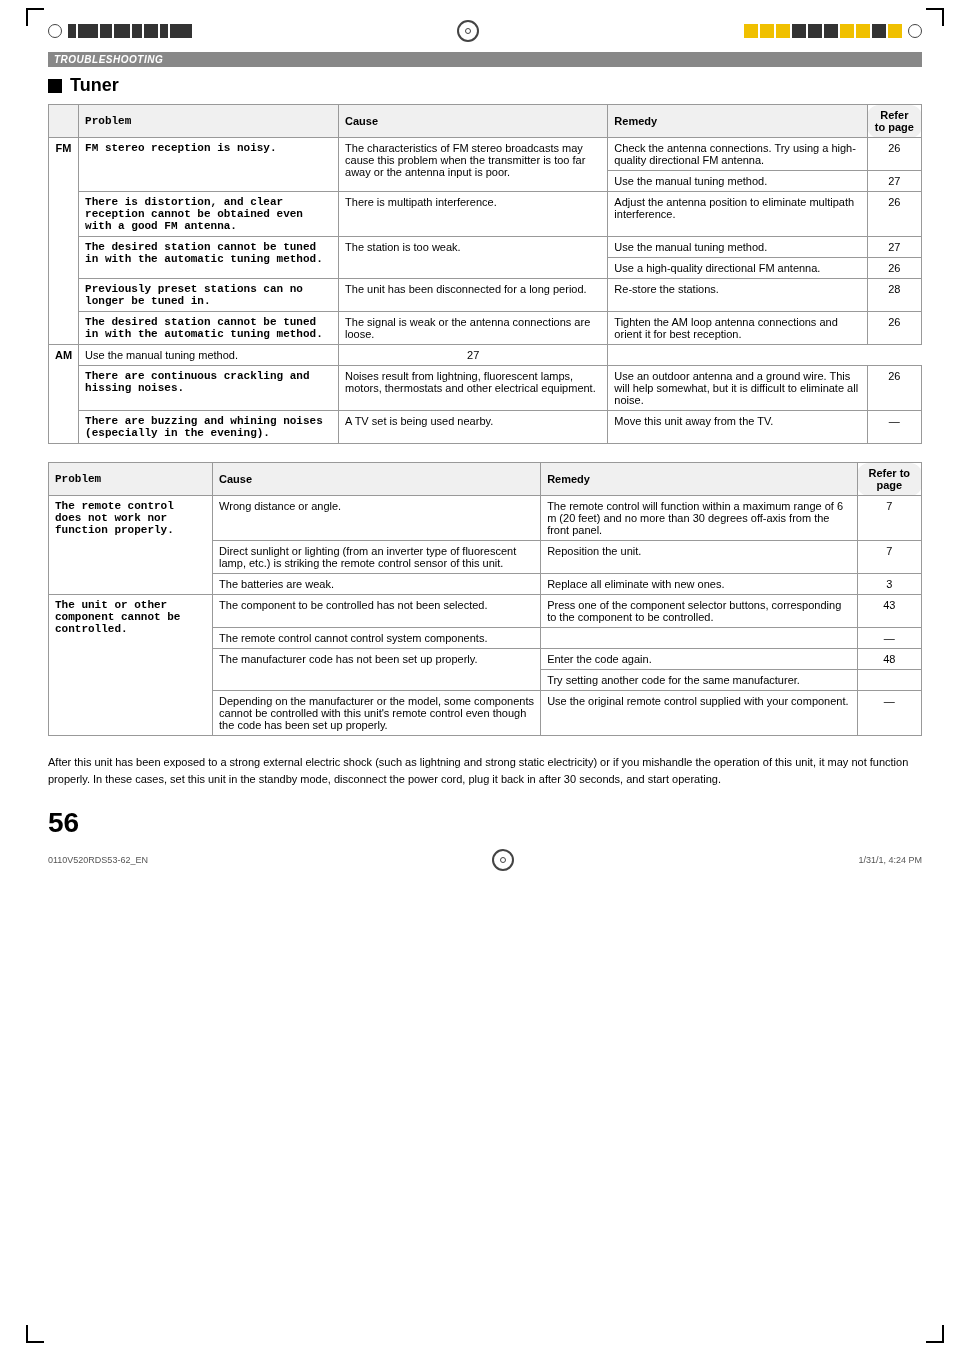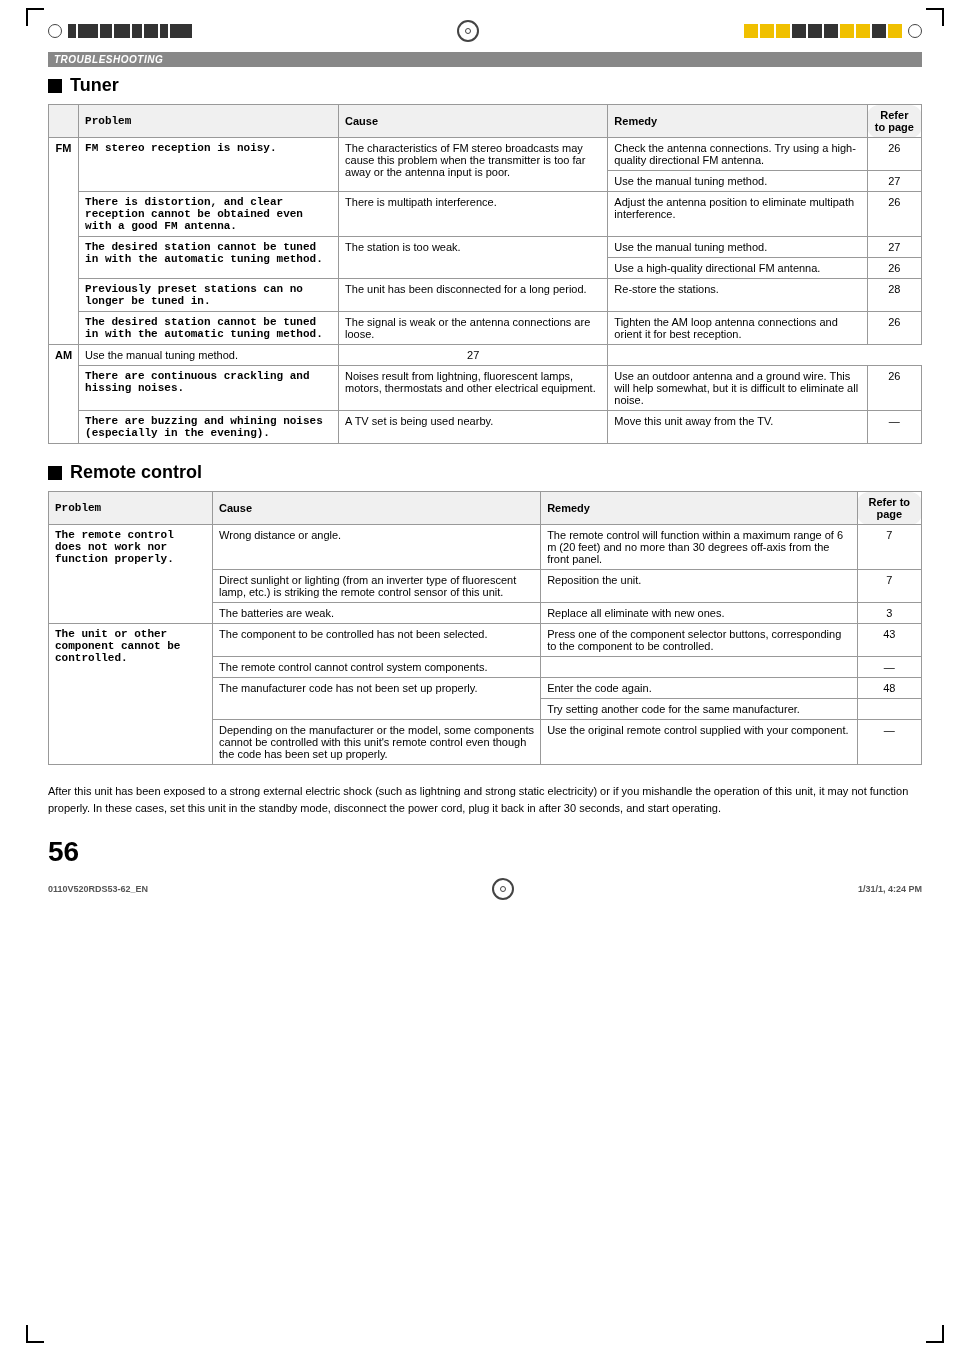--- a/index.html
+++ b/index.html
@@ -99,21 +99,20 @@
       font-weight: bold;
       margin-top: 20px;
     }
     .bottom-bar-area {
       display: flex;
       align-items: center;
       justify-content: space-between;
       margin-top: 10px;
       font-size: 9px;
       color: #555;
-      font-weight: bold;
     }
   </style>
 </head>
 <body>
 
 <div class="page">
 
   <div style="position:absolute;top:8px;left:18px;width:18px;height:18px;border-top:2px solid #000;border-left:2px solid #000;"></div>
   <div style="position:absolute;top:8px;right:18px;width:18px;height:18px;border-top:2px solid #000;border-right:2px solid #000;"></div>
   <div style="position:absolute;bottom:8px;left:18px;width:18px;height:18px;border-bottom:2px solid #000;border-left:2px solid #000;"></div>
@@ -230,24 +229,20 @@
 
       <tr>
         <td class="col-problem">There are buzzing and whining noises (especially in the evening).</td>
         <td class="col-cause">A TV set is being used nearby.</td>
         <td class="col-remedy">Move this unit away from the TV.</td>
         <td class="col-refer">—</td>
       </tr>
     </tbody>
   </table>
 
-  <div class="section-title">
-    <span class="sq-icon"></span>
-    <span>Remote control</span>
-  </div>
 
   <table class="trouble-table">
     <thead>
       <tr>
         <th class="col-problem">Problem</th>
         <th class="col-cause">Cause</th>
         <th class="col-remedy">Remedy</th>
         <th class="col-refer">Refer to page</th>
       </tr>
     </thead>

